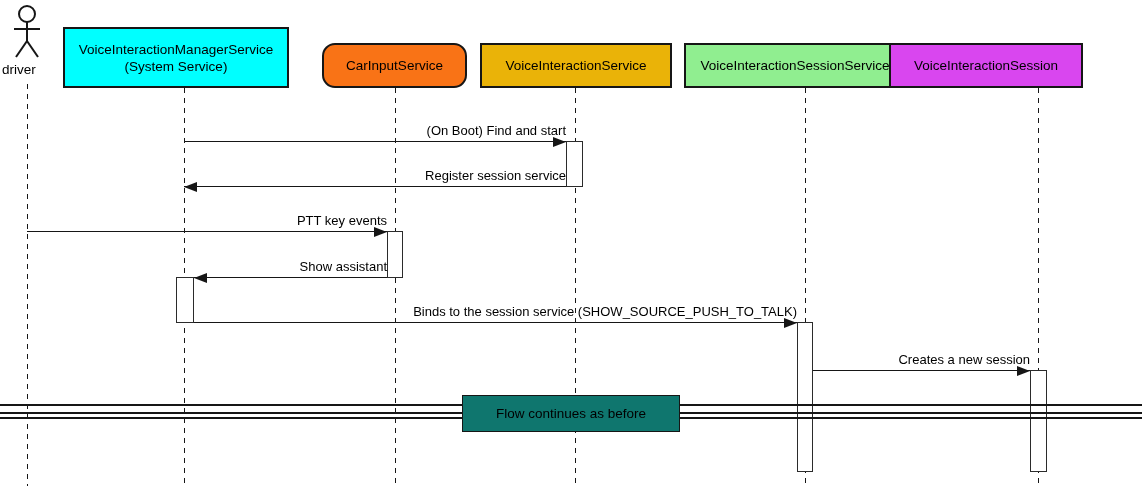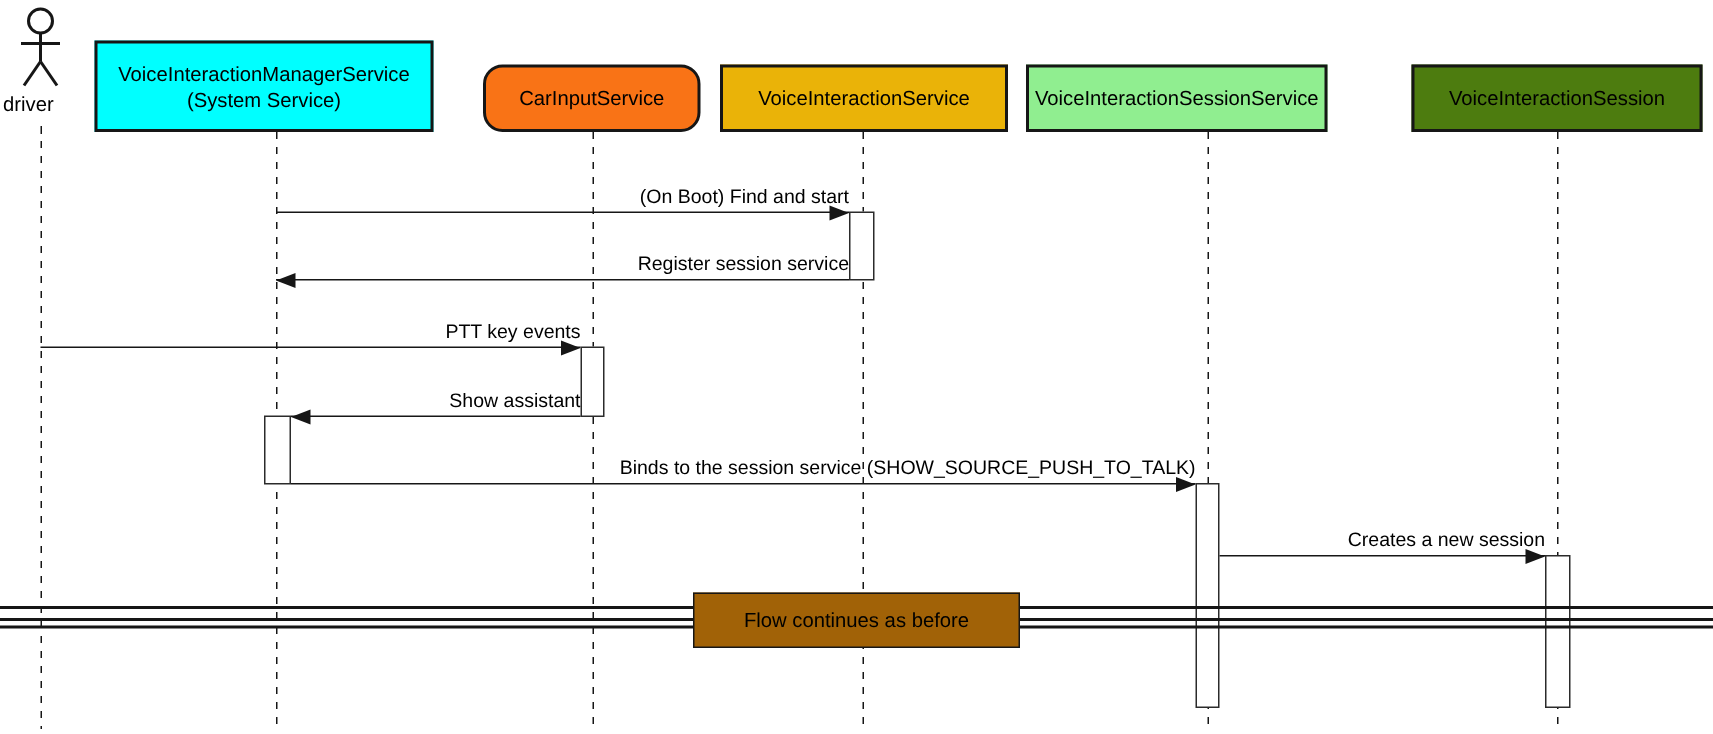--- a/index.html
+++ b/index.html
@@ -78,21 +78,21 @@
   .divider-line {
     position: absolute;
     left: 0;
     width: 1142px;
     height: 1.5px;
     background: #161616;
     z-index: 2;
   }
   .divider-box {
     position: absolute;
-    background: #a16207;
+    background: #0f766e;
     border: 1.5px solid #161616;
     display: flex;
     align-items: center;
     justify-content: center;
     font-size: 13.5px;
     z-index: 5;
     box-sizing: border-box;
   }
   .actor-label {
     position: absolute;
@@ -126,24 +126,24 @@
   <div class="participant" style="left: 63px; top: 27px; width: 226px; height: 61px; background-color: rgb(0, 255, 255);">
     <span>VoiceInteractionManagerService</span>
     <span>(System Service)</span>
   </div>
   <div class="participant" style="left: 322px; top: 43px; width: 145px; height: 45px; background-color: #f97316; border-radius: 13px;">
     <span>CarInputService</span>
   </div>
   <div class="participant" style="left: 480px; top: 43px; width: 192px; height: 45px; background-color: #eab308;">
     <span>VoiceInteractionService</span>
   </div>
-  <div class="participant" style="left: 684px; top: 43px; width: 201px; height: 45px; background-color: rgb(144, 238, 144);">
+  <div class="participant" style="left: 684px; top: 43px; width: 222px; height: 45px; background-color: rgb(144, 238, 144);">
     <span>VoiceInteractionSessionService</span>
   </div>
-  <div class="participant" style="left: 941px; top: 43px; width: 194px; height: 45px; background-color: #4d7c0f;">
+  <div class="participant" style="left: 889px; top: 43px; width: 194px; height: 45px; background-color: #d946ef;">
     <span>VoiceInteractionSession</span>
   </div>
 
   <div class="activation" style="left:566px; top:141px; width:17px; height:46px;"></div>
   <div class="activation" style="left:387px; top:231px; width:16px; height:47px;"></div>
   <div class="activation" style="left:176px; top:277px; width:18px; height:46px;"></div>
   <div class="activation" style="left:797px; top:322px; width:16px; height:150px;"></div>
   <div class="activation" style="left:1030px; top:370px; width:17px; height:102px;"></div>
 
   <div class="msg" style="left:184px; top:120px; width:382px;">

